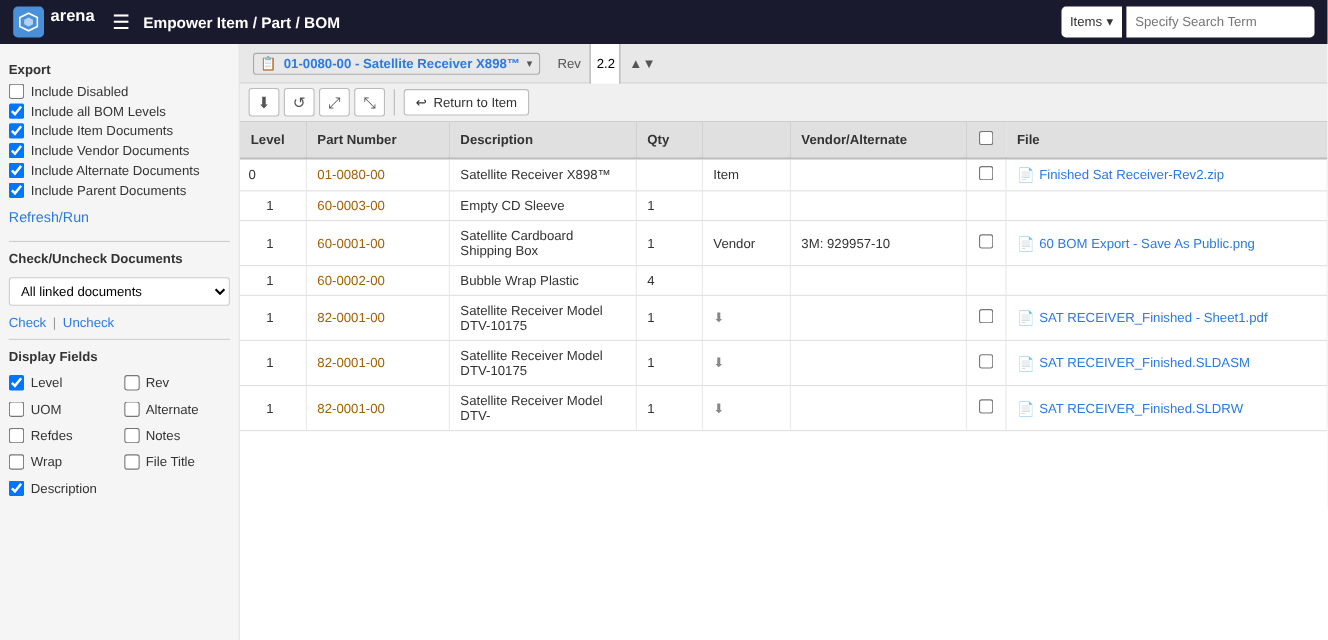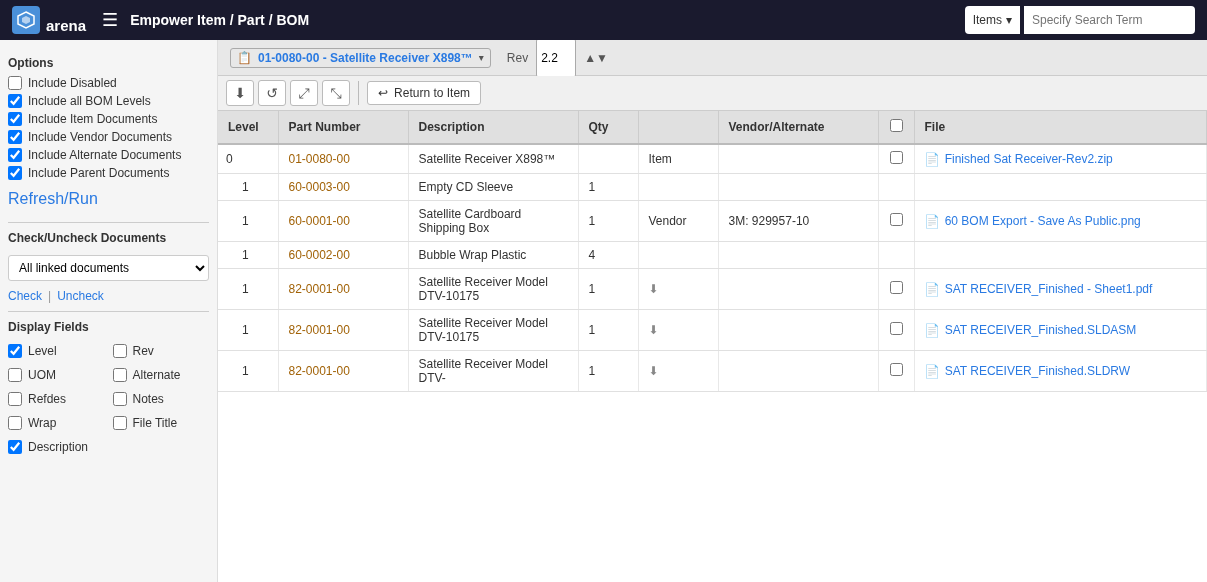--- a/index.html
+++ b/index.html
@@ -4,21 +4,21 @@
   <style>
     * { box-sizing: border-box; margin: 0; padding: 0; }
     body { font-family: Arial, sans-serif; font-size: 12px; background: #f0f0f0; color: #333; }
 
     
     .navbar {
       display: flex; align-items: center; background: #1a1a2e; height: 40px;
       padding: 0 12px; color: white; gap: 12px;
     }
     .navbar-logo {
-      display: flex; align-items: flex-end; gap: 6px;
+      display: flex; align-items: flex-start; gap: 6px;
     }
     .logo-icon {
       width: 28px; height: 28px; background: #4a90d9; border-radius: 4px;
       display: flex; align-items: center; justify-content: center; font-weight: bold; font-size: 11px; color: white;
     }
     .logo-text { color: white; font-size: 15px; font-weight: bold; }
     .hamburger { color: white; font-size: 18px; cursor: pointer; margin-left: 4px; }
     .navbar-title { color: white; font-size: 14px; font-weight: bold; flex: 1; }
     .navbar-right { display: flex; align-items: center; gap: 4px; margin-left: auto; }
     .search-dropdown {
@@ -39,21 +39,21 @@
       padding: 8px; flex-shrink: 0; overflow-y: auto;
     }
     .sidebar-section-title {
       font-size: 12px; font-weight: bold; color: #333; margin: 8px 0 6px 0;
     }
     .checkbox-item {
       display: flex; align-items: center; gap: 6px; margin: 4px 0; font-size: 12px; cursor: pointer;
     }
     .checkbox-item input[type=checkbox] { width: 14px; height: 14px; cursor: pointer; }
     .refresh-link {
-      color: #2a7ae2; text-decoration: none; font-size: 16px; cursor: pointer; margin: 6px 0; display: inline-block;
+      color: #2a7ae2; text-decoration: none; font-size: 13px; cursor: pointer; margin: 6px 0; display: inline-block;
     }
     .sidebar-divider { border: none; border-top: 1px solid #ccc; margin: 8px 0; }
     .check-uncheck-row {
       display: flex; align-items: center; gap: 4px; margin: 4px 0;
     }
     .field-dropdown {
       width: 100%; padding: 4px 6px; font-size: 12px; border: 1px solid #ccc;
       border-radius: 3px; background: white; cursor: pointer; margin: 4px 0;
     }
     .check-link { color: #2a7ae2; text-decoration: none; font-size: 12px; cursor: pointer; }
@@ -74,21 +74,21 @@
     .item-chip {
       display: flex; align-items: center; gap: 6px; background: #e8e8e8;
       border: 1px solid #aaa; border-radius: 3px; padding: 2px 6px; font-size: 12px;
     }
     .item-chip-icon { color: #666; }
     .item-link { color: #2a7ae2; text-decoration: none; font-weight: bold; }
     .dropdown-arrow { color: #555; font-size: 10px; cursor: pointer; }
     .rev-label { font-size: 12px; color: #555; margin-left: 8px; }
     .rev-input {
       padding: 12px 4px; border: 1px solid #aaa; border-radius: 3px; font-size: 12px;
-      width: 40px; text-align: left;
+      width: 28px; text-align: right;
     }
 
     
     .toolbar {
       display: flex; align-items: center; background: #f0f0f0; border-bottom: 1px solid #ccc;
       padding: 4px 8px; gap: 4px; flex-shrink: 0;
     }
     .toolbar-btn {
       display: flex; align-items: center; justify-content: center;
       width: 28px; height: 26px; border: 1px solid #bbb; background: white;
@@ -144,21 +144,21 @@
       <span>Items</span>
       <span>▾</span>
     </button>
     <input class="search-input" type="text" placeholder="Specify Search Term" style="">
   </div>
 </div>
 
 <div class="main-layout">
 
   <div class="sidebar">
-    <div class="sidebar-section-title">Options</div>
+    <div class="sidebar-section-title">Export</div>
 
     <label class="checkbox-item">
       <input type="checkbox" style="">
       <span>Include Disabled</span>
     </label>
     <label class="checkbox-item">
       <input type="checkbox" checked="" style="">
       <span>Include all BOM Levels</span>
     </label>
     <label class="checkbox-item">

